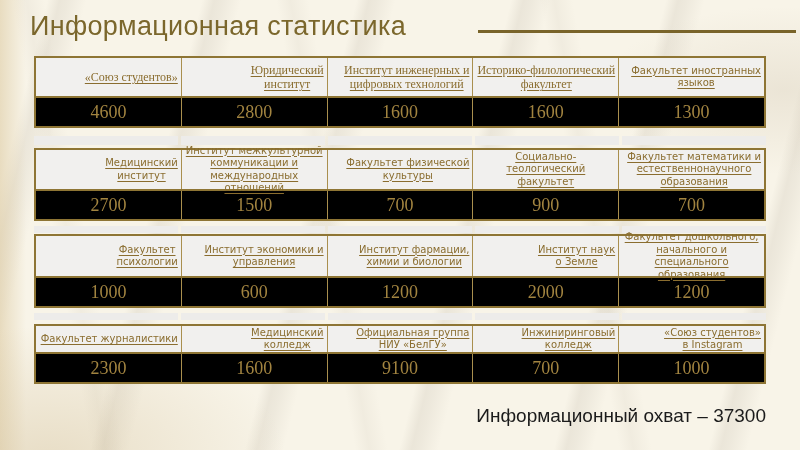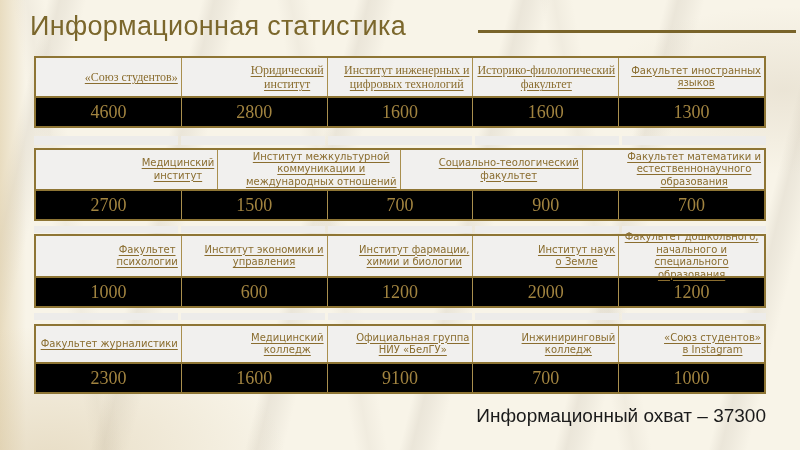--- a/index.html
+++ b/index.html
@@ -25,21 +25,21 @@
     background:#79642a;
   }
   .tbl{
     position:absolute;left:34px;width:732px;
     border:2px solid #8e7534;background:#fff;box-sizing:border-box;
   }
   .hdr-row{display:flex;background:#f1f0ee;border-bottom:2px solid #8e7534;box-sizing:border-box;}
   #tbl1 .hdr-row{height:40px}
   #tbl2 .hdr-row{height:41px}
   #tbl3 .hdr-row{height:42px}
-  #tbl4 .hdr-row{height:38px}
+  #tbl4 .hdr-row{height:28px}
   .val-row{display:flex;background:#000000;}
   .cell{flex:1 1 0;min-width:0;border-left:1px solid #a98f4e;box-sizing:border-box;}
   .cell:first-child{border-left:none;}
   .hdr-row .cell{display:flex;align-items:center;justify-content:flex-end;text-align:center;padding:2px 3px;}
   .hdr-label{
     font:10px/12.5px "DejaVu Sans",sans-serif;
     color:#8a6d2f;text-decoration:underline;text-underline-offset:2px;
     white-space:pre-line;cursor:pointer;
   }
   .cell.serif .hdr-label{font-family:"Liberation Serif",serif;font-size:12px;line-height:14px;}
@@ -107,20 +107,24 @@
     <div class="cell">
         <span class="hdr-label">Медицинский
 институт</span>
       </div>
     <div class="cell">
         <span class="hdr-label">Институт межкультурной
 коммуникации и
 международных отношений</span>
       </div>
     <div class="cell">
+        <span class="hdr-label">Факультет физической
+культуры</span>
+      </div>
+    <div class="cell">
         <span class="hdr-label">Социально-теологический
 факультет</span>
       </div>
     <div class="cell">
         <span class="hdr-label">Факультет математики и
 естественнонаучного
 образования</span>
       </div>
   </div>
   <div class="val-row">

